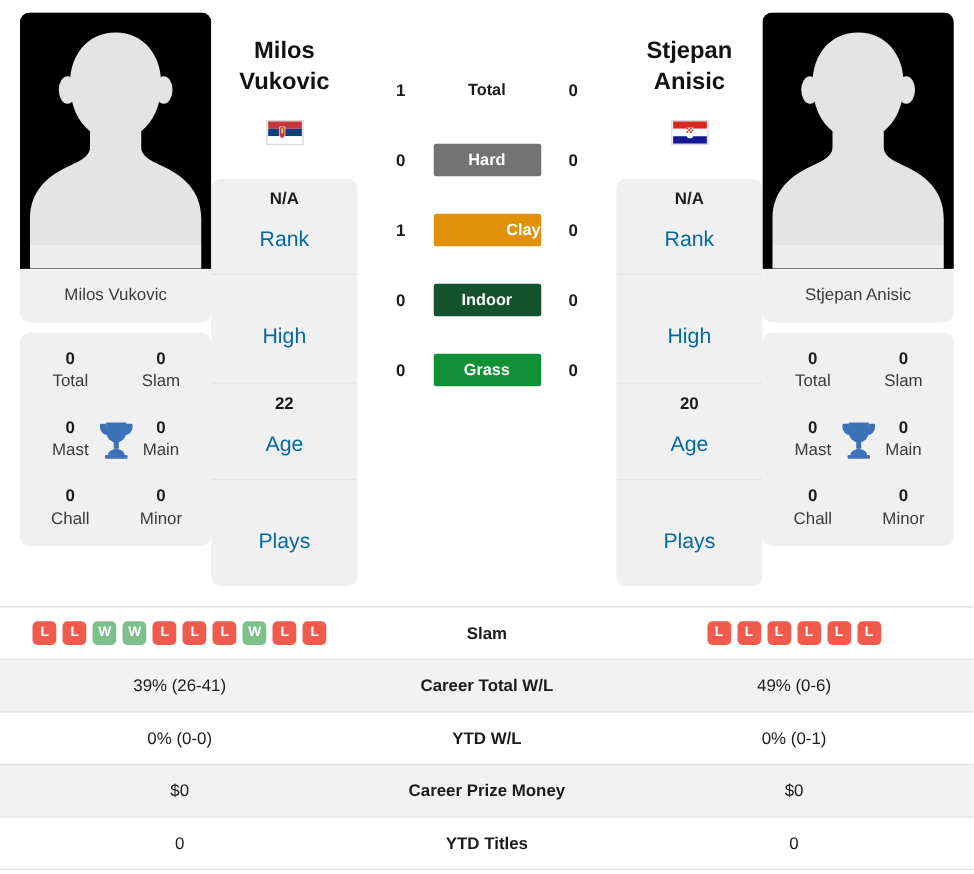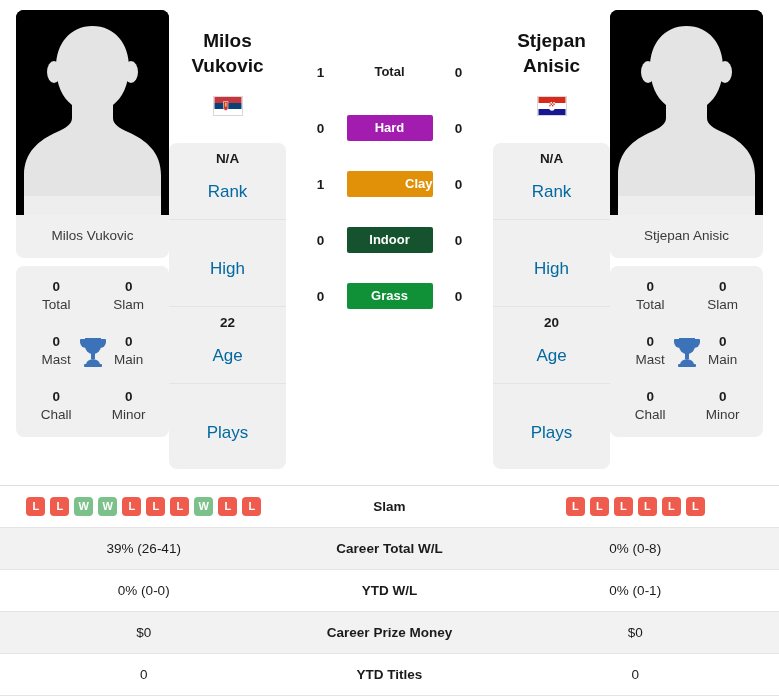--- a/index.html
+++ b/index.html
@@ -318,21 +318,21 @@
     </div>
 
     <div class="surfaces">
       <div class="srow">
         <div class="sval">1</div>
         <div class="sbar plain">Total</div>
         <div class="sval">0</div>
       </div>
       <div class="srow">
         <div class="sval">0</div>
-        <div class="sbar" style="background:#a21caf;">Hard</div>
+        <div class="sbar" style="background:#737373;">Hard</div>
         <div class="sval">0</div>
       </div>
       <div class="srow">
         <div class="sval">1</div>
         <div class="sbar" style="background:#e09108;text-align:right;">Clay</div>
         <div class="sval">0</div>
       </div>
       <div class="srow">
         <div class="sval">0</div>
         <div class="sbar" style="background:#14532d;">Indoor</div>
@@ -463,21 +463,21 @@
             <span class="badge l">L</span>
             <span class="badge l">L</span>
             <span class="badge l">L</span>
           </div>
       </div>
     </div>
 
     <div class="trow alt">
       <div class="tcell">39% (26-41)</div>
       <div class="tcell mid">Career Total W/L</div>
-      <div class="tcell">0% (0-8)</div>
+      <div class="tcell">49% (0-6)</div>
     </div>
 
     <div class="trow">
       <div class="tcell">0% (0-0)</div>
       <div class="tcell mid">YTD W/L</div>
       <div class="tcell">0% (0-1)</div>
     </div>
 
     <div class="trow alt">
       <div class="tcell">$0</div>

